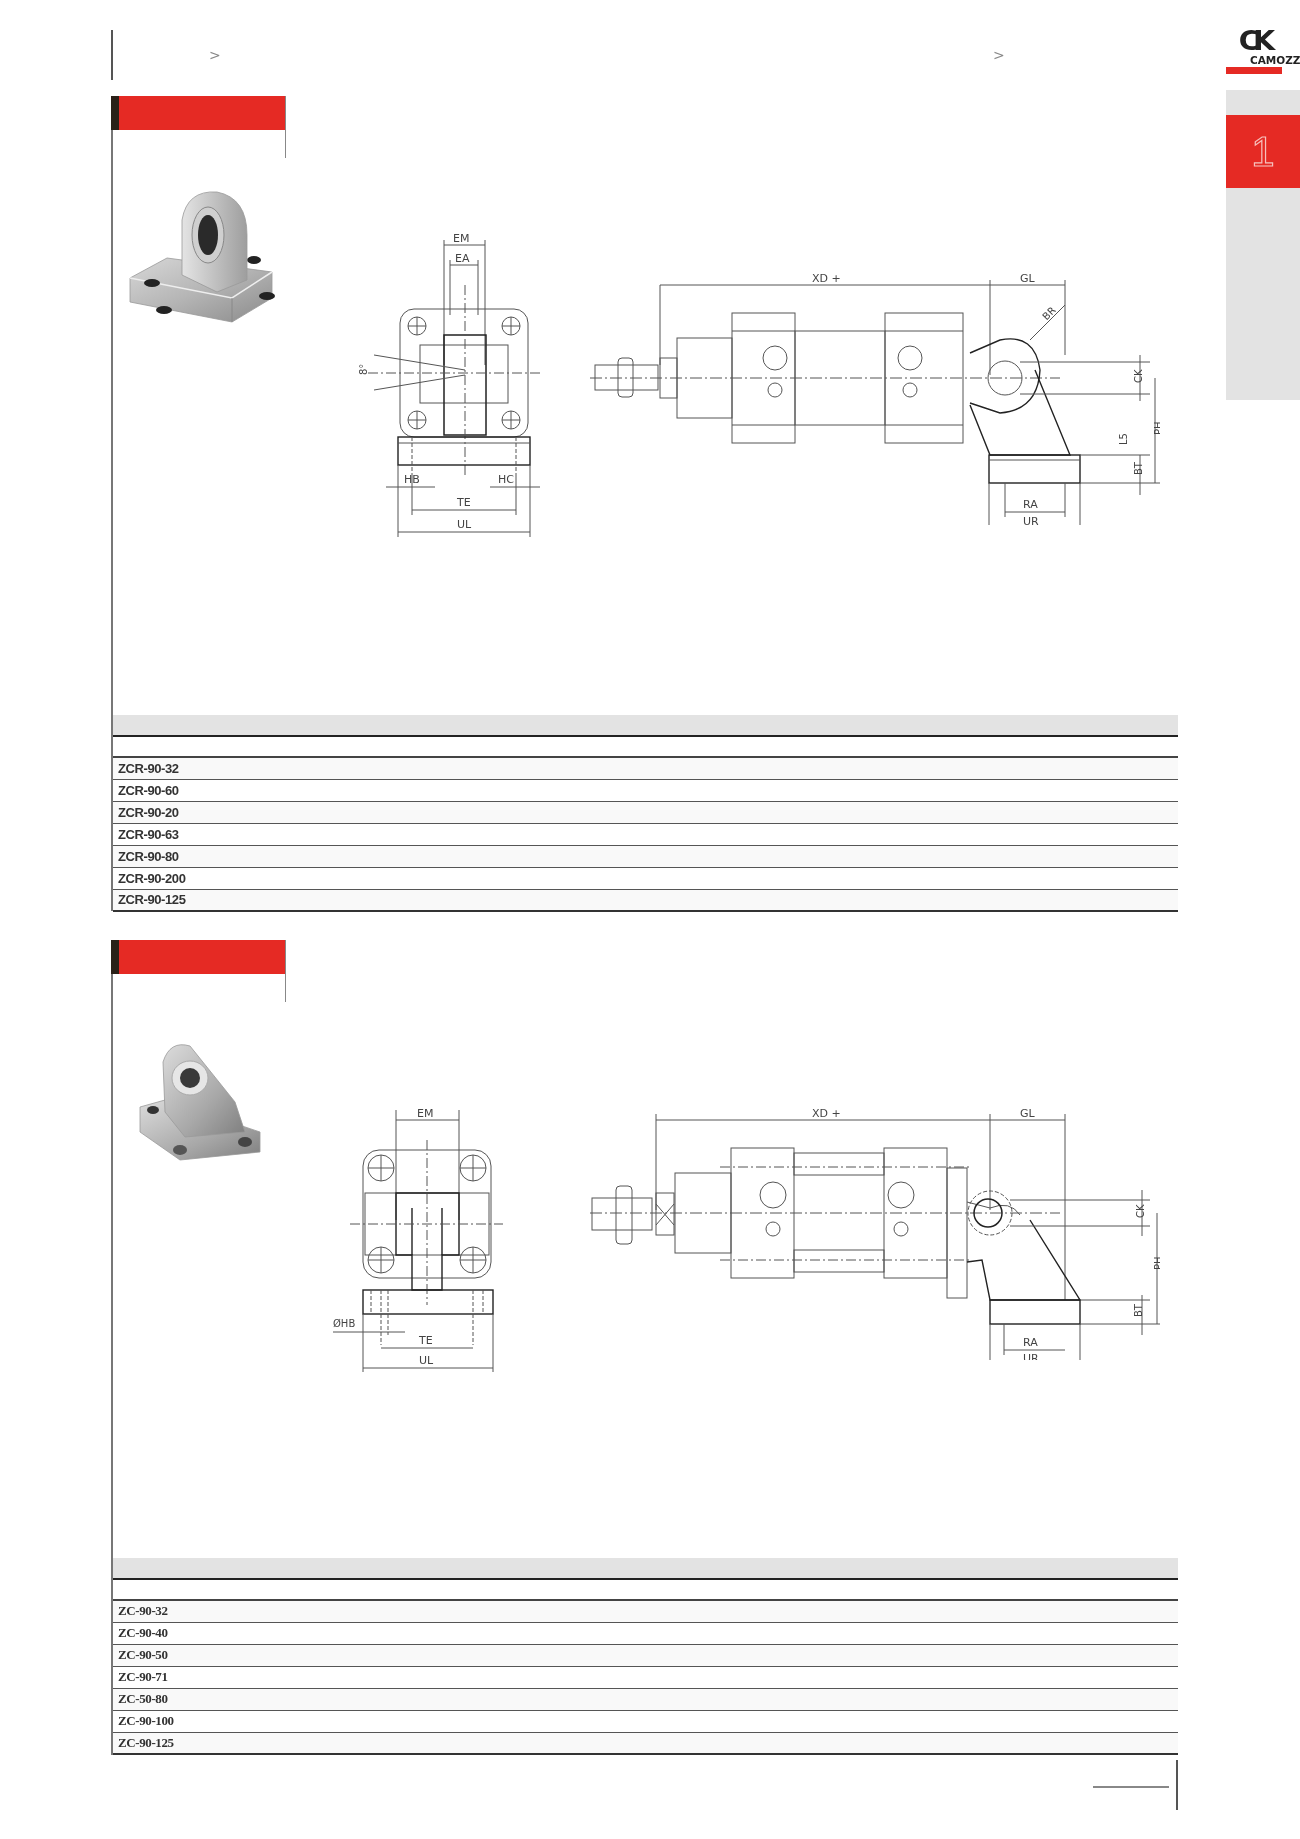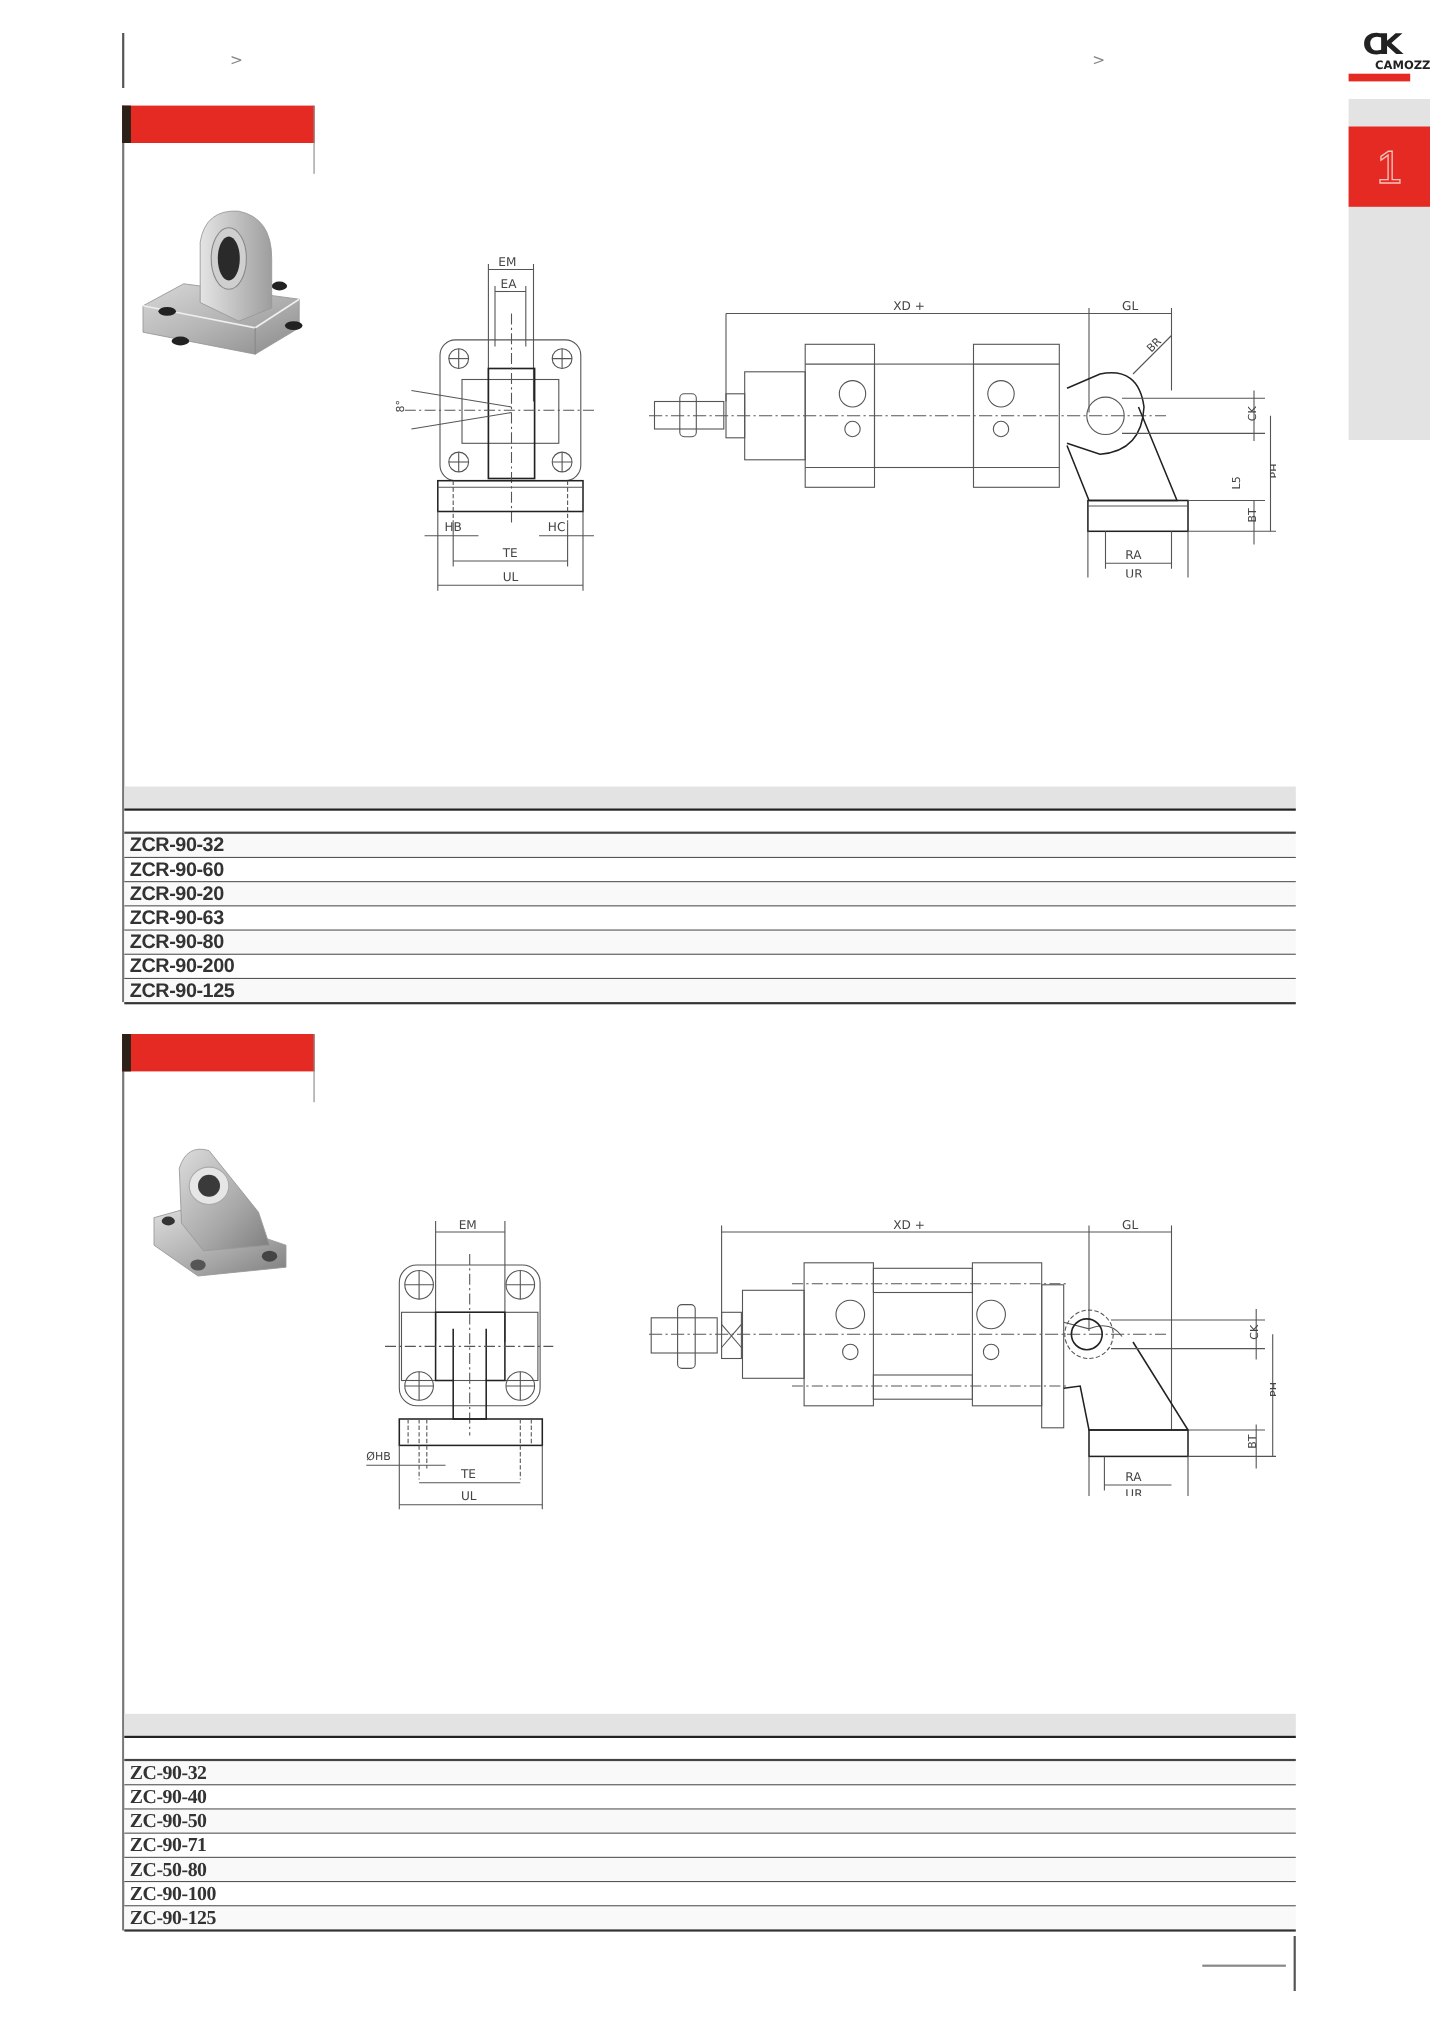--- a/index.html
+++ b/index.html
@@ -27,21 +27,21 @@
     .section-rule { width: 2px; background: #777; }
     .title-bar { height: 34px; background: #e52a24; border-left: 8px solid #2a2118; }
     .title-bar-right { width: 1px; background: #888; }
 
     .photo { overflow: hidden; }
 
     
     .dim-table { border-collapse: collapse; width: 1065px; }
     .dim-table .hdr1 td { background: #e3e3e3; height: 21px; border-bottom: 2px solid #222; }
     .dim-table .hdr2 td { background: #fff; height: 21px; border-bottom: 2px solid #444; }
-    .dim-table .row td { height: 22px; border-bottom: 1.5px solid #555; font-size: 18px; font-weight: bold; color: #333; padding-left: 5px; letter-spacing: -0.4px; }
+    .dim-table .row td { height: 22px; border-bottom: 1.5px solid #555; font-size: 13px; font-weight: bold; color: #333; padding-left: 5px; letter-spacing: -0.4px; }
     .dim-table .row:nth-child(odd) td { background: #f9f9f9; }
     .dim-table .row:last-child td { border-bottom: 2px solid #333; }
 
     
     .footer-line { left: 1093px; top: 1786px; width: 76px; height: 2px; background: #888; }
     .footer-rule { left: 1176px; top: 1760px; width: 2px; height: 50px; background: #555; }
 
     svg text { font-family: "DejaVu Sans", sans-serif; fill: #444; }
   </style>
 </head>

